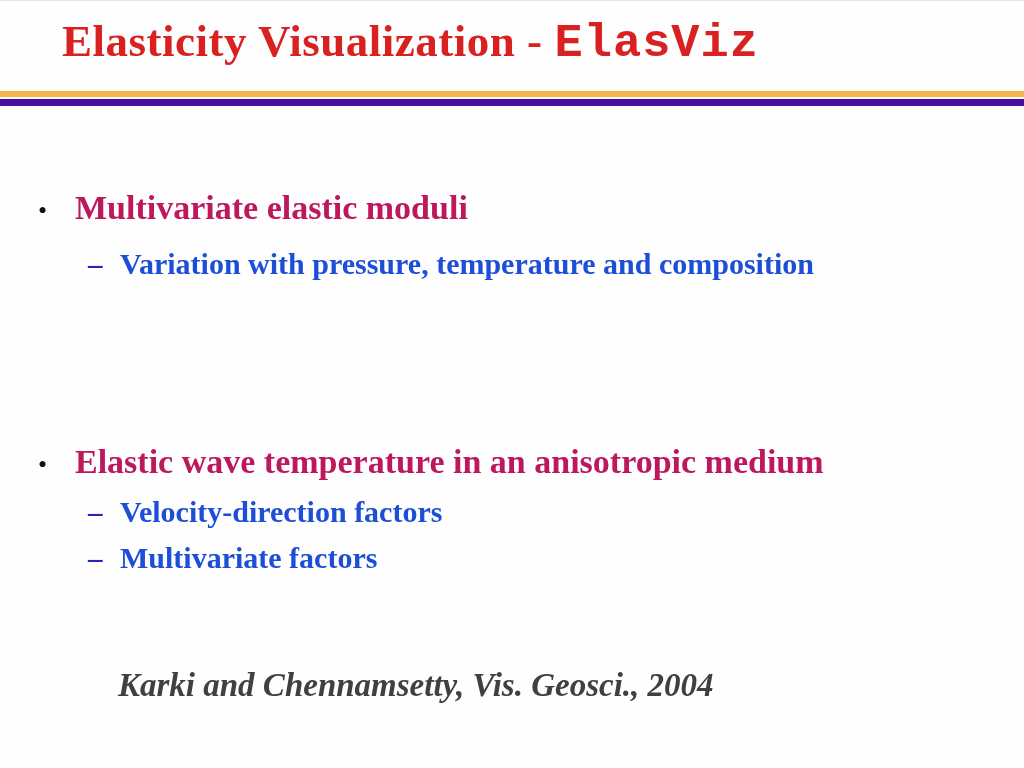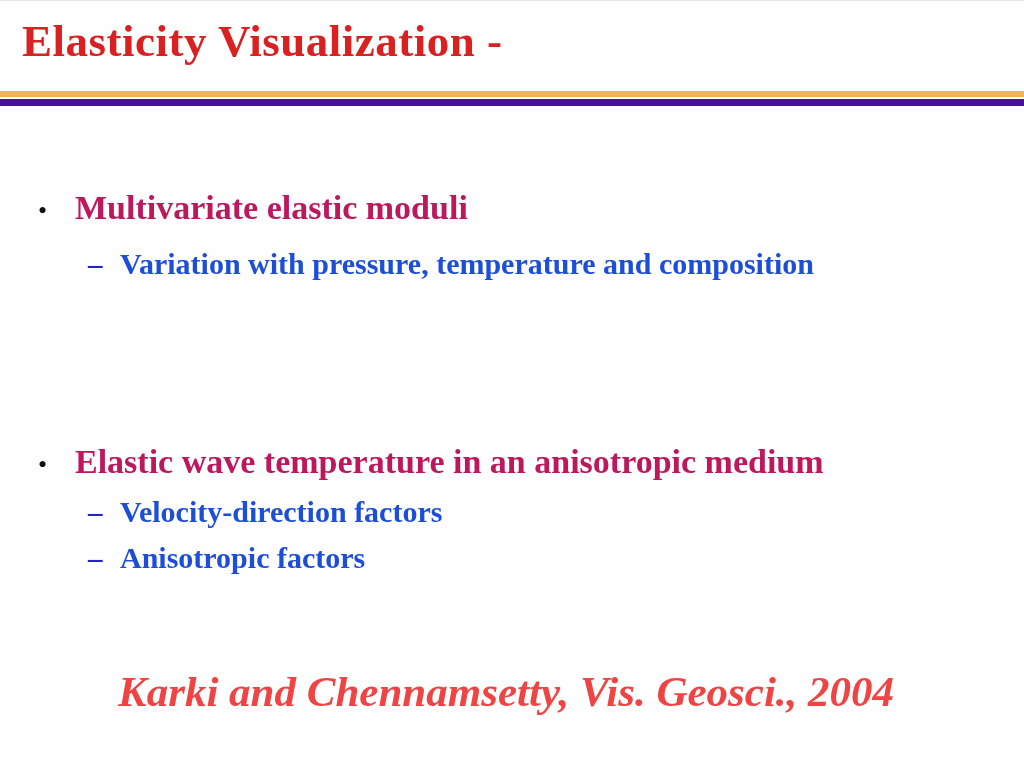--- a/index.html
+++ b/index.html
@@ -25,20 +25,21 @@
     white-space: nowrap;
     display: flex;
     align-items: baseline;
   }
   .title-main {
     font-family: "Liberation Serif", serif;
     font-weight: bold;
     font-size: 45px;
     color: #d92121;
     letter-spacing: 0.5px;
+    margin-left: 40px;
   }
   .title-appname {
     font-family: "Liberation Mono", monospace;
     font-weight: bold;
     font-size: 47px;
     color: #d92121;
     margin-left: 12px;
     letter-spacing: 1px;
   }
 
@@ -111,32 +112,33 @@
   .sub-2b { top: 540px; }
 
   
   .citation {
     position: absolute;
     left: 118px;
     top: 666px;
     font-family: "Liberation Serif", serif;
     font-weight: bold;
     font-style: italic;
-    font-size: 43px;
-    color: #ef4444;
+    font-size: 33px;
+    color: #404040;
     white-space: nowrap;
   }
 </style>
 </head>
 <body>
 
 <div class="slide">
 
   <div class="title">
     <span class="title-main">Elasticity Visualization -</span>
+    <span class="title-appname">ElasViz</span>
   </div>
 
   <div class="title-rule">
     <div class="rule-gold"></div>
     <div class="rule-gap"></div>
     <div class="rule-purple"></div>
   </div>
 
   <div class="bullet-row bullet-1">
     <span class="bullet-marker">•</span>
@@ -153,18 +155,18 @@
     <span class="bullet-text">Elastic wave temperature in an anisotropic medium</span>
   </div>
 
   <div class="sub-row sub-2a">
     <span class="dash-marker">–</span>
     <span class="sub-text">Velocity-direction factors</span>
   </div>
 
   <div class="sub-row sub-2b">
     <span class="dash-marker">–</span>
-    <span class="sub-text">Anisotropic factors</span>
+    <span class="sub-text">Multivariate factors</span>
   </div>
 
   <div class="citation">Karki and Chennamsetty, Vis. Geosci., 2004</div>
 
 </div>
 
 </body></html>

